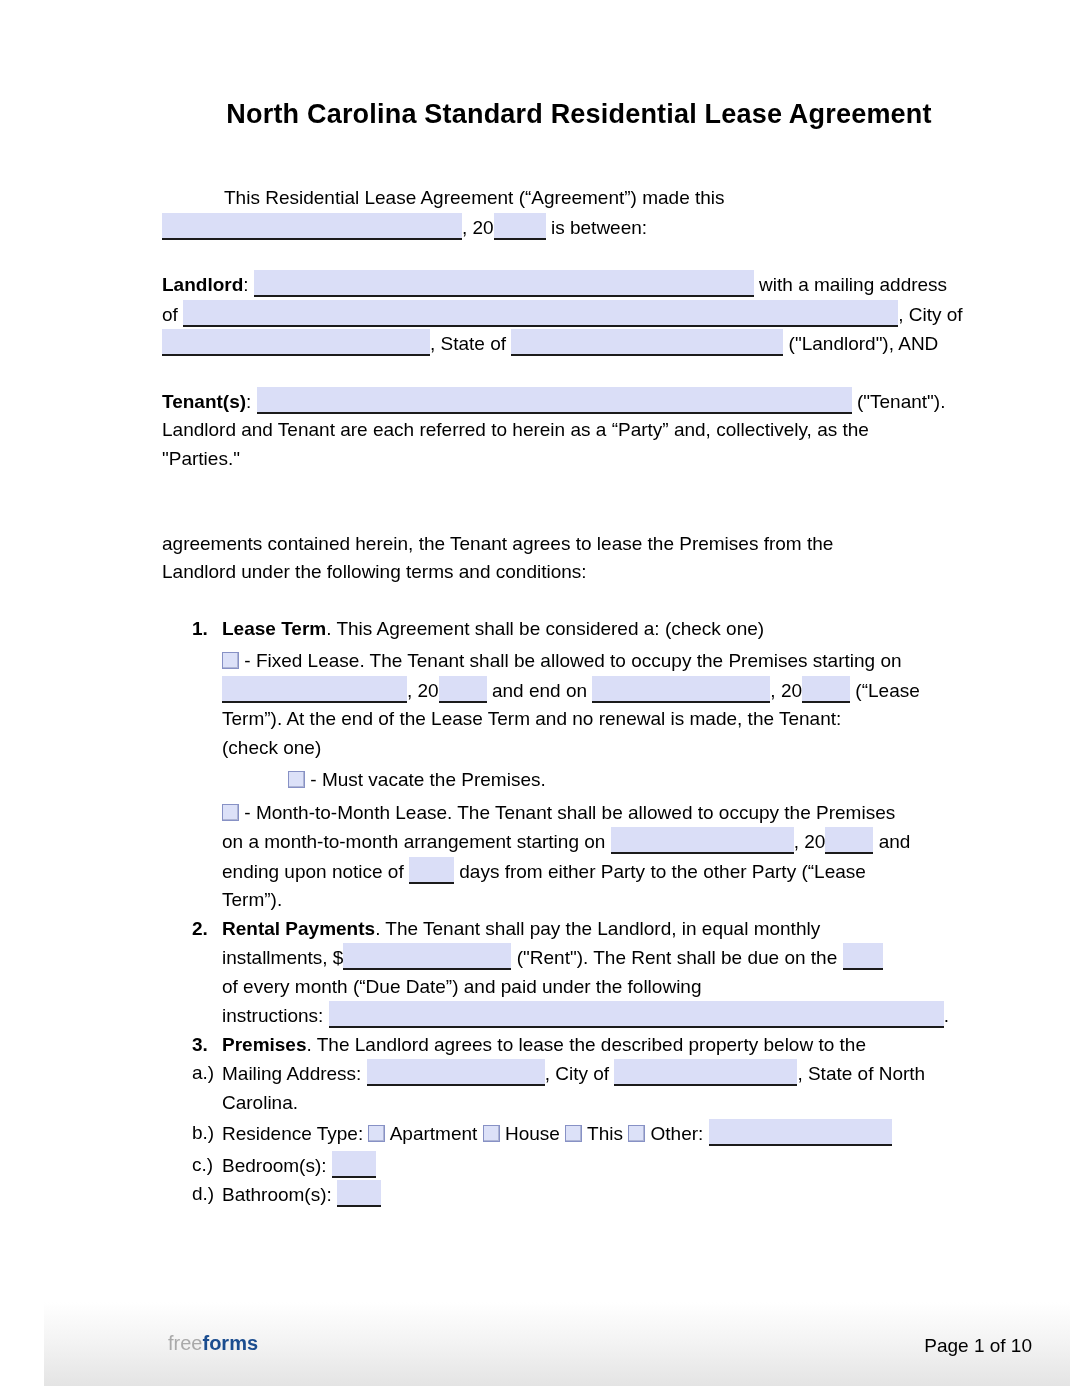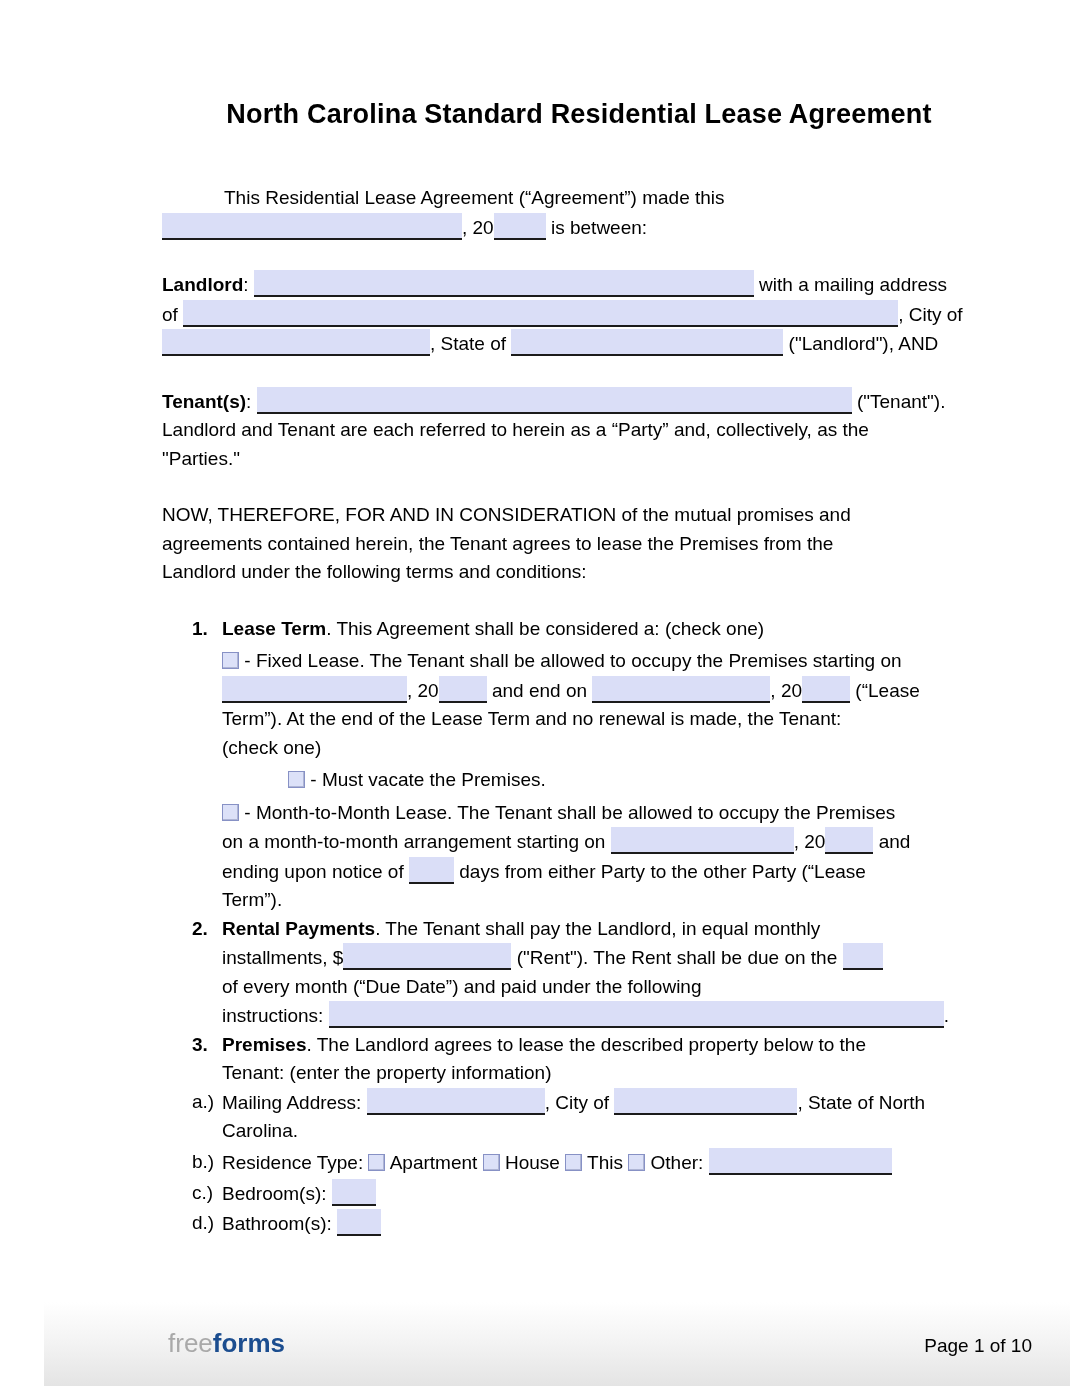--- a/index.html
+++ b/index.html
@@ -57,21 +57,21 @@
   .footer{
     position:absolute;
     left:0;right:0;bottom:0;
     height:84px;
     background:linear-gradient(180deg,#ffffff 0%,#f4f4f4 45%,#e4e4e4 100%);
   }
   .brand{
     position:absolute;
     left:124px;
     top:26px;
-    font-size:26px;
+    font-size:20px;
     line-height:30px;
     cursor:pointer;
   }
   .brand-free{color:#a9a9a9;font-weight:400;}
   .brand-forms{color:#1b4d8f;font-weight:700;}
   .page-num{
     position:absolute;
     right:82px;
     top:30px;
     font-size:19px;
@@ -82,27 +82,27 @@
 </head>
 <body>
 
 <div class="page">
   <h1>North Carolina Standard Residential Lease Agreement</h1>
 
   <div class="content">
       <div class="block indent-first"><span>This Residential Lease Agreement (“Agreement”) made this</span><br><span class="blank" style="width: 300px;"></span><span>, 20</span><span class="blank" style="width: 52px;"></span><span> is between:</span></div>
       <div class="block sp-lg"><span class="bold">Landlord</span><span>: </span><span class="blank" style="width: 500px;"></span><span> with a mailing address</span><br><span>of </span><span class="blank" style="width: 715px;"></span><span>, City of</span><br><span class="blank" style="width: 268px;"></span><span>, State of </span><span class="blank" style="width: 272px;"></span><span> ("Landlord"), AND</span></div>
       <div class="block sp-lg"><span class="bold">Tenant(s)</span><span>: </span><span class="blank" style="width: 595px;"></span><span> ("Tenant").</span><br><span>Landlord and Tenant are each referred to herein as a “Party” and, collectively, as the</span><br><span>"Parties."</span></div>
-      <div class="block sp-lg"><span>NOW, THEREFORE, FOR AND IN CONSIDERATION of the mutual promises and</span><br><span>agreements contained herein, the Tenant agrees to lease the Premises from the</span><br><span>Landlord under the following terms and conditions:</span></div>
+      <div class="block sp-lg"><br><span>agreements contained herein, the Tenant agrees to lease the Premises from the</span><br><span>Landlord under the following terms and conditions:</span></div>
       <div class="block li numbold sp-lg"><span class="num">1.</span><span class="bold">Lease Term</span><span>. This Agreement shall be considered a: (check one)</span></div>
       <div class="block ind1 sp-sm"><span class="cb"></span><span> - Fixed Lease. The Tenant shall be allowed to occupy the Premises starting on</span><br><span class="blank" style="width: 185px;"></span><span>, 20</span><span class="blank" style="width: 48px;"></span><span> and end on </span><span class="blank" style="width: 178px;"></span><span>, 20</span><span class="blank" style="width: 48px;"></span><span> (“Lease</span><br><span>Term”). At the end of the Lease Term and no renewal is made, the Tenant:</span><br><span>(check one)</span></div>
       <div class="block ind2 sp-sm"><span class="cb"></span><span> - Must vacate the Premises.</span></div>
       <div class="block ind1 sp-sm"><span class="cb"></span><span> - Month-to-Month Lease. The Tenant shall be allowed to occupy the Premises</span><br><span>on a month-to-month arrangement starting on </span><span class="blank" style="width: 183px;"></span><span>, 20</span><span class="blank" style="width: 48px;"></span><span> and</span><br><span>ending upon notice of </span><span class="blank" style="width: 45px;"></span><span> days from either Party to the other Party (“Lease</span><br><span>Term”).</span></div>
       <div class="block li numbold"><span class="num">2.</span><span class="bold">Rental Payments</span><span>. The Tenant shall pay the Landlord, in equal monthly</span><br><span>installments, $</span><span class="blank" style="width: 168px;"></span><span> ("Rent"). The Rent shall be due on the </span><span class="blank" style="width: 40px;"></span><br><span>of every month (“Due Date”) and paid under the following</span><br><span>instructions: </span><span class="blank" style="width: 615px;"></span><span>.</span></div>
-      <div class="block li numbold"><span class="num">3.</span><span class="bold">Premises</span><span>. The Landlord agrees to lease the described property below to the</span><br><span>Tenant: (enter the property information)</span></div>
+      <div class="block li numbold"><span class="num">3.</span><span class="bold">Premises</span><span>. The Landlord agrees to lease the described property below to the</span><br></div>
       <div class="block li"><span class="num">a.)</span><span>Mailing Address: </span><span class="blank" style="width: 178px;"></span><span>, City of </span><span class="blank" style="width: 183px;"></span><span>, State of North</span><br><span>Carolina.</span></div>
       <div class="block li sp-xs"><span class="num">b.)</span><span>Residence Type: </span><span class="cb"></span><span> Apartment </span><span class="cb"></span><span> House </span><span class="cb"></span><span> This </span><span class="cb"></span><span> Other: </span><span class="blank" style="width: 183px;"></span></div>
       <div class="block li sp-xs"><span class="num">c.)</span><span>Bedroom(s): </span><span class="blank" style="width: 44px;"></span></div>
       <div class="block li"><span class="num">d.)</span><span>Bathroom(s): </span><span class="blank" style="width: 44px;"></span></div>
     </div>
 
   <div class="footer">
     <div class="brand"><span class="brand-free">free</span><span class="brand-forms">forms</span></div>
     <div class="page-num">Page 1 of 10</div>
   </div>

